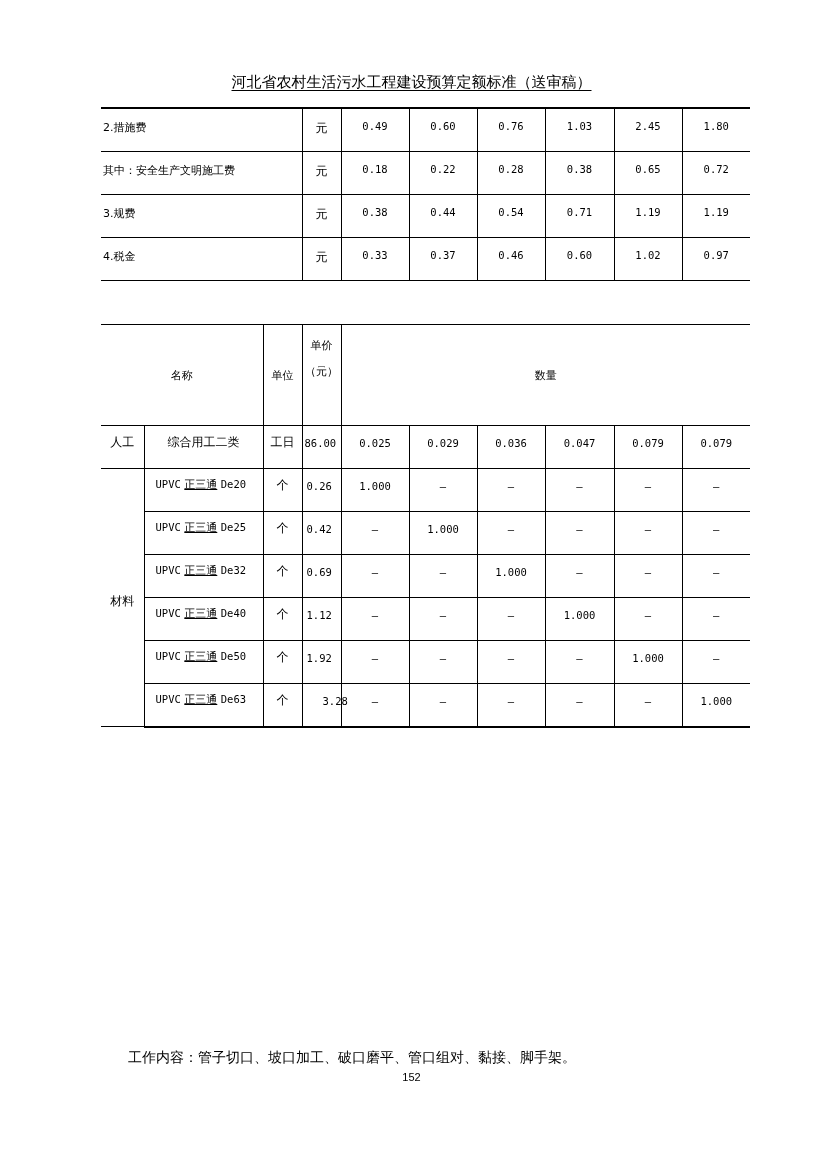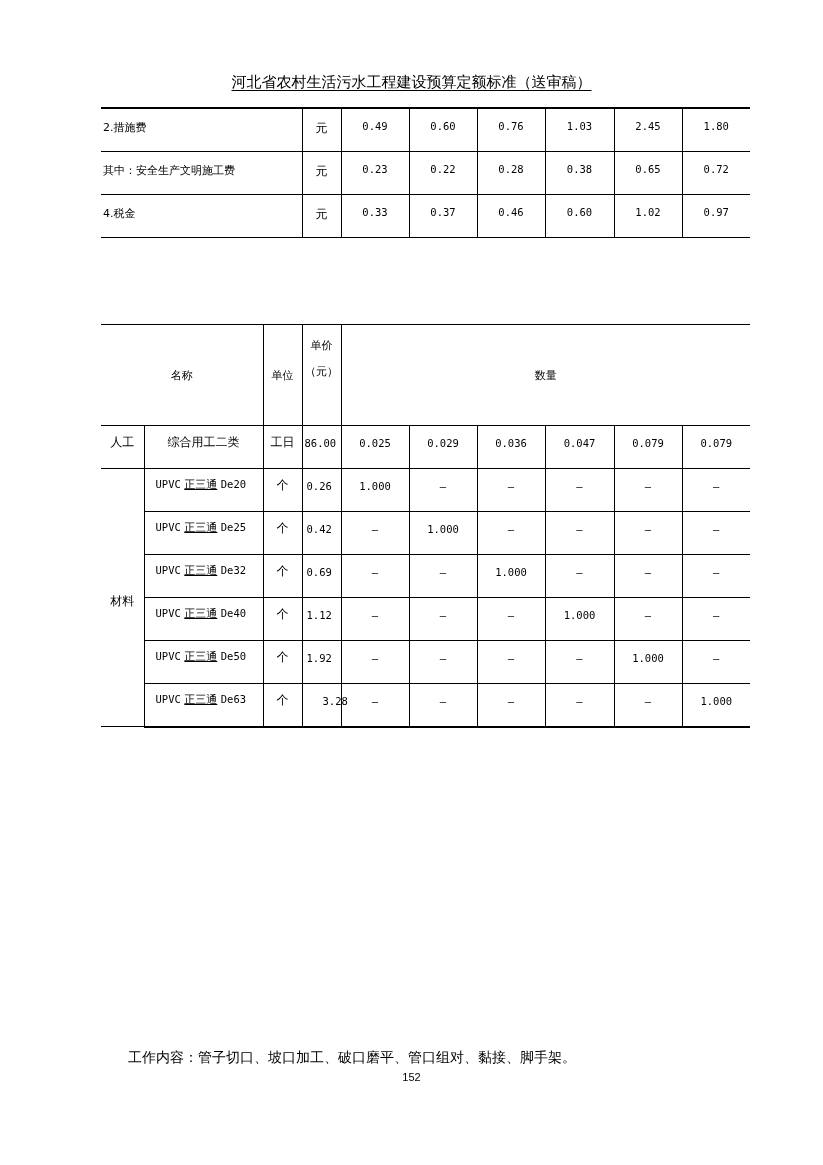--- a/index.html
+++ b/index.html
@@ -56,26 +56,36 @@
         <td class="mono">0.49</td>
         <td class="mono">0.60</td>
         <td class="mono">0.76</td>
         <td class="mono">1.03</td>
         <td class="mono">2.45</td>
         <td class="mono">1.80</td>
       </tr>
       <tr>
         <td class="label">其中：安全生产文明施工费</td>
         <td style="font-size:12px;">元</td>
-        <td class="mono">0.23</td>
+        <td class="mono">0.18</td>
         <td class="mono">0.22</td>
         <td class="mono">0.28</td>
         <td class="mono">0.38</td>
         <td class="mono">0.65</td>
         <td class="mono">0.72</td>
+      </tr>
+      <tr>
+        <td class="label">3.规费</td>
+        <td style="font-size:12px;">元</td>
+        <td class="mono">0.38</td>
+        <td class="mono">0.44</td>
+        <td class="mono">0.54</td>
+        <td class="mono">0.71</td>
+        <td class="mono">1.19</td>
+        <td class="mono">1.19</td>
       </tr>
       <tr>
         <td class="label">4.税金</td>
         <td style="font-size:12px;">元</td>
         <td class="mono">0.33</td>
         <td class="mono">0.37</td>
         <td class="mono">0.46</td>
         <td class="mono">0.60</td>
         <td class="mono">1.02</td>
         <td class="mono">0.97</td>

